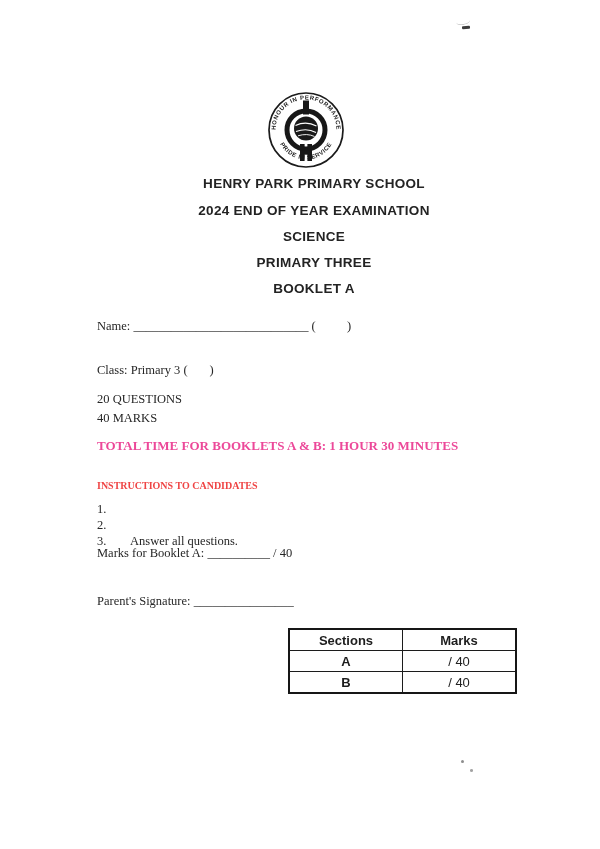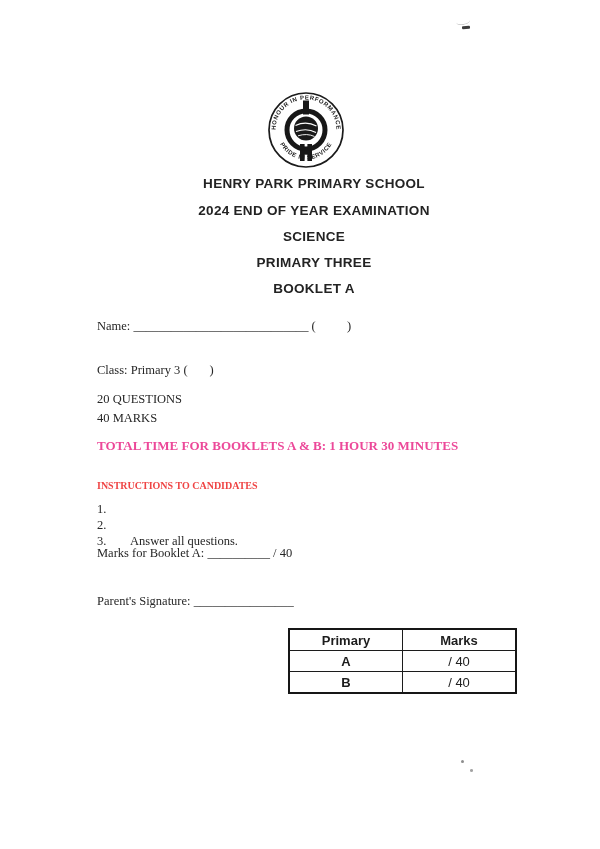--- a/index.html
+++ b/index.html
@@ -123,21 +123,21 @@
     <span class="pre">/ 40</span>
   </div>
   <div class="abs body-text" style="left:97px; top:594px;">
     <span class="pre">Parent's Signature:</span>
     <span class="pre">________________</span>
   </div>
 
   <table class="score abs" style="left:288px; top:628px;">
     <tbody>
       <tr>
-        <th class="cell-bold">Primary</th>
+        <th class="cell-bold">Sections</th>
         <th class="cell-bold">Marks</th>
       </tr>
       <tr>
         <td class="cell-bold">A</td>
         <td class="cell-normal">/ 40</td>
       </tr>
       <tr>
         <td class="cell-bold">B</td>
         <td class="cell-normal">/ 40</td>
       </tr>

